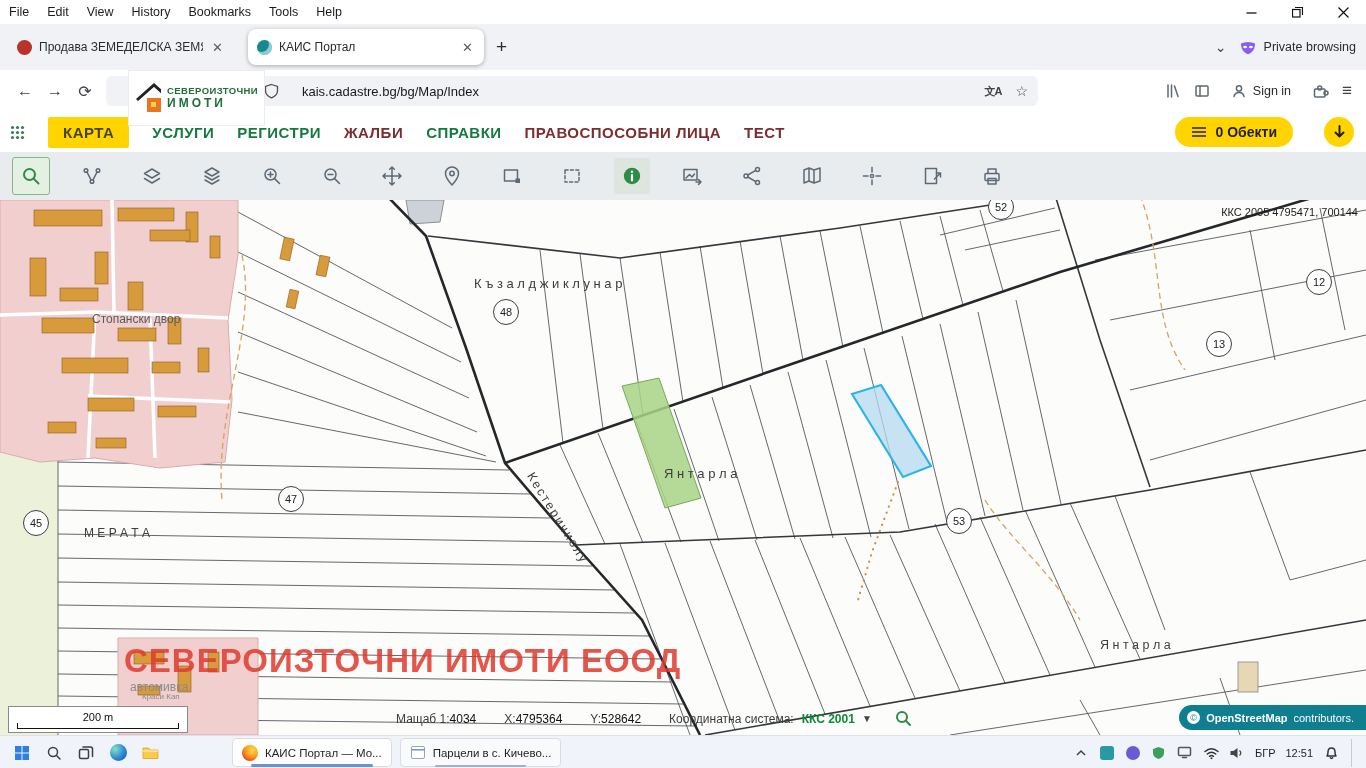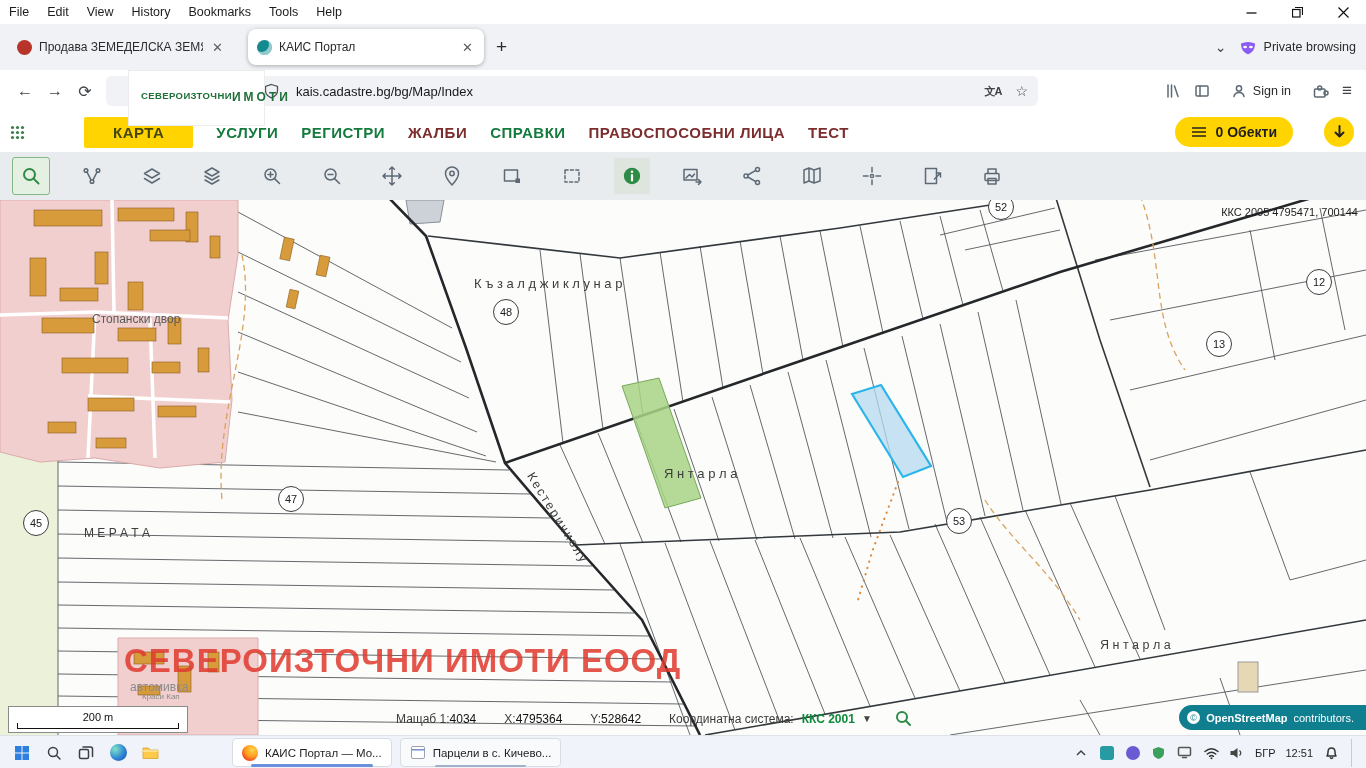--- a/index.html
+++ b/index.html
@@ -22,29 +22,29 @@
   .tab-close{color:#5c5c5c;font-size:13px;padding:0 2px;}
   .newtab{font-size:19px;color:#2b2b2b;padding:0 12px;}
   .tab-right{margin-left:auto;display:flex;align-items:center;gap:12px;padding-right:10px;}
   .alltabs{font-size:14px;color:#444;}
   .private{display:flex;align-items:center;gap:7px;font-size:12.5px;color:#2b2b2b;}
   
   .navbar{position:absolute;top:70px;left:0;right:0;height:42px;background:#fff;display:flex;align-items:center;padding-left:10px;}
   .nbtn{width:30px;text-align:center;font-size:16px;color:#3f4348;}
   .urlbar{width:912px;height:30px;margin-left:6px;background:#f0f2f5;border-radius:6px;display:flex;align-items:center;padding:0 10px;}
   .url-spacer{width:148px;flex:none;}
-  .urltext{font-size:13px;color:#17191c;margin-left:17px;white-space:nowrap;}
+  .urltext{font-size:13px;color:#17191c;margin-left:23px;white-space:nowrap;}
   .url-right{margin-left:auto;display:flex;align-items:center;gap:14px;color:#3f4348;}
   .trans{font-size:11px;font-weight:bold;letter-spacing:-1px;}
   .nav-right{margin-left:auto;display:flex;align-items:center;gap:13px;padding-right:14px;color:#3f4348;}
   .signin{display:flex;align-items:center;gap:6px;font-size:12.5px;color:#2b2b2b;padding:4px 8px;border-radius:4px;}
   .hamb{font-size:17px;}
   
   .sitenav{position:absolute;top:112px;left:0;right:0;height:40px;background:#fff;display:flex;align-items:center;gap:23px;padding-left:10px;font-size:15px;font-weight:bold;}
-  .karta{background:#ffd400;color:#45470f;padding:7px 29px;border-radius:2px;letter-spacing:.5px;margin-left:36px;}
+  .karta{background:#ffd400;color:#45470f;padding:7px 15px;border-radius:2px;letter-spacing:.5px;}
   .nl-green{color:#157a3e;letter-spacing:.5px;}
   .nl-maroon{color:#7c2d2d;letter-spacing:.5px;}
   .objects{margin-left:auto;background:#ffd400;border-radius:16px;height:30px;display:flex;align-items:center;gap:9px;padding:0 16px;font-size:14px;color:#1f1f1f;}
   .obj-circle{width:30px;height:30px;border-radius:50%;background:#ffd400;display:flex;align-items:center;justify-content:center;margin:0 12px 0 8px;flex:none;}
   
   .maptoolbar{position:absolute;top:152px;left:0;right:0;height:48px;background:#e9ecef;border-bottom:1px solid #cfd4d9;display:flex;align-items:center;gap:24px;padding-left:12px;}
   .tool{width:36px;height:36px;display:flex;align-items:center;justify-content:center;border-radius:3px;flex:none;}
   .tool.act1{background:#e4f0e2;border:1px solid #84b886;}
   .tool.act2{background:#dde5de;}
   .ti{stroke:#5d6974;fill:none;stroke-width:1.5;stroke-linecap:round;stroke-linejoin:round;}
@@ -74,21 +74,21 @@
   .winbtn .t{white-space:nowrap;overflow:hidden;}
   .winbtn.activewin{background:#fff;}
   .winbtn.activewin:after{content:"";position:absolute;left:18px;right:18px;bottom:-1px;height:3px;border-radius:2px;background:#6b8fd8;}
   .winbtn:after{content:"";position:absolute;left:34px;right:34px;bottom:-1px;height:2px;border-radius:2px;background:#9fb0c8;}
   .tray{margin-left:auto;display:flex;align-items:center;gap:10px;font-size:11px;color:#1f1f1f;padding-right:4px;}
   .trayicon{width:16px;height:16px;display:flex;align-items:center;justify-content:center;flex:none;}
   .tsq{width:14px;height:14px;border-radius:3px;}
   .showdesk{width:4px;height:28px;border-left:1px solid #c5ccd6;margin-left:2px;}
   
   .logo-overlay{position:absolute;left:128px;top:70px;width:137px;height:56px;background:#fff;border:1px solid #ececec;display:flex;align-items:center;gap:6px;padding:0 6px;box-sizing:border-box;z-index:50;}
-  .logo-text{display:flex;line-height:1.15;}
+  .logo-text{display:flex;flex-direction:column;line-height:1.15;}
   .logo-l1{font-size:9.5px;font-weight:bold;color:#1e6f38;letter-spacing:.4px;}
   .logo-l2{font-size:12px;font-weight:bold;color:#1e6f38;letter-spacing:3px;}
 </style>
 </head>
 <body>
 
 <div class="screen">
 
   <div class="menubar">
     <span class="mi">File</span>

